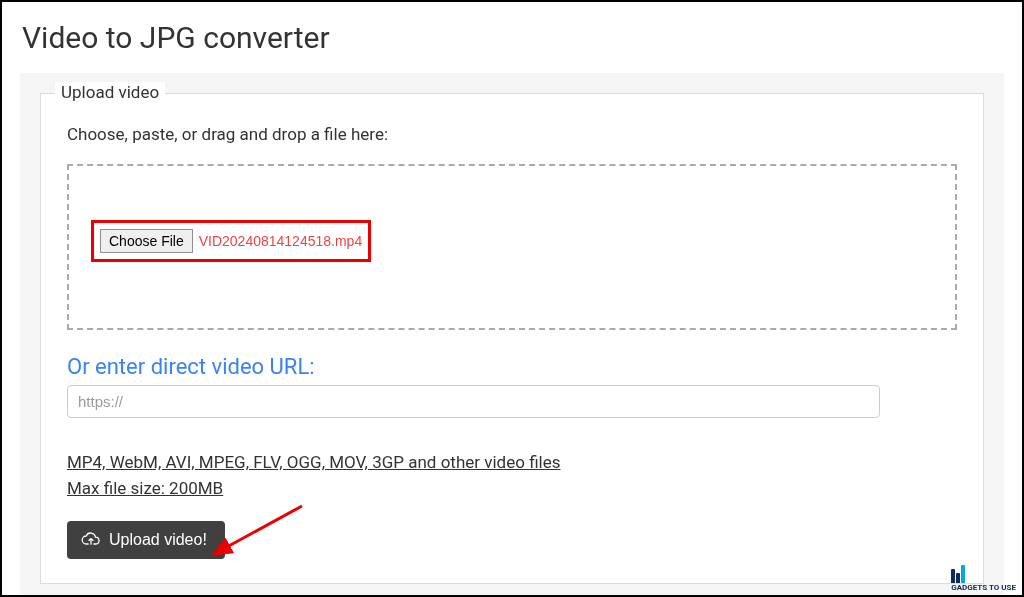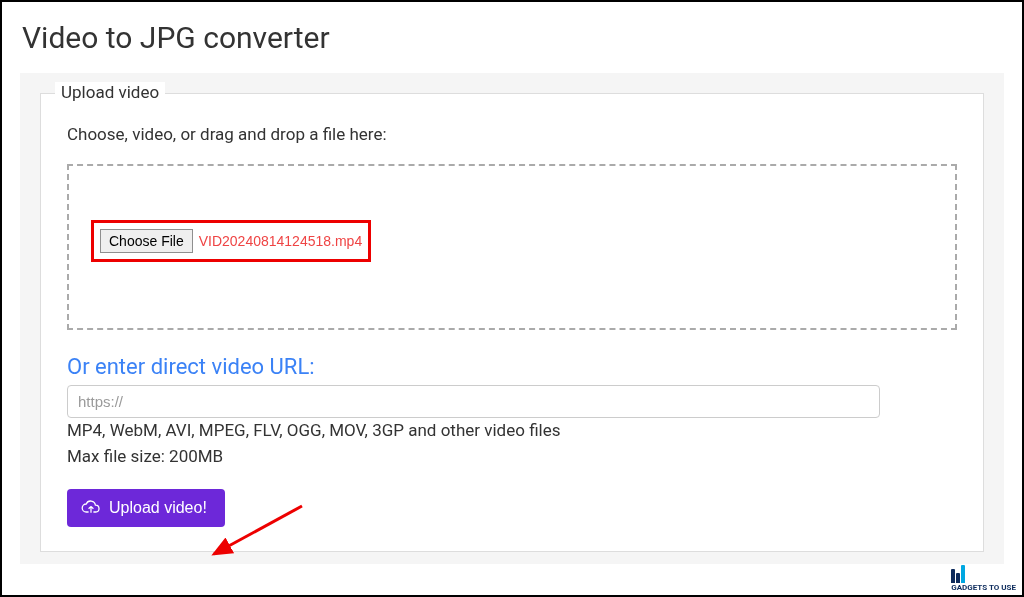--- a/index.html
+++ b/index.html
@@ -89,27 +89,29 @@
       border-radius: 4px;
       color: #555;
       background: #fff;
     }
     .url-input::placeholder {
       color: #9a9a9a;
     }
     .formats {
       font-size: 17px;
       color: #333;
+      margin-top: 32px;
       line-height: 1.5;
+      text-decoration: underline;
     }
     .upload-btn {
       display: inline-flex;
       align-items: center;
       gap: 8px;
-      background: #6d28d9;
+      background: #404040;
       color: #fff;
       border: none;
       border-radius: 4px;
       padding: 10px 18px 10px 14px;
       font-size: 16px;
       cursor: pointer;
       margin-top: 20px;
     }
     .cloud-icon {
       width: 20px;
@@ -145,21 +147,21 @@
   </style>
 </head>
 <body>
 
 <h1 class="page-title">Video to JPG converter</h1>
 
 <div class="content-area">
   <div class="fieldset">
     <div class="legend">Upload video</div>
 
-    <div class="instruction">Choose, video, or drag and drop a file here:</div>
+    <div class="instruction">Choose, paste, or drag and drop a file here:</div>
 
     <div class="dropzone">
       <div class="file-row">
         <button class="choose-file-btn">Choose File</button>
         <span class="filename">VID20240814124518.mp4</span>
       </div>
     </div>
 
     <div class="url-label">Or enter direct video URL:</div>
     <input type="text" class="url-input" placeholder="https://" style="">

